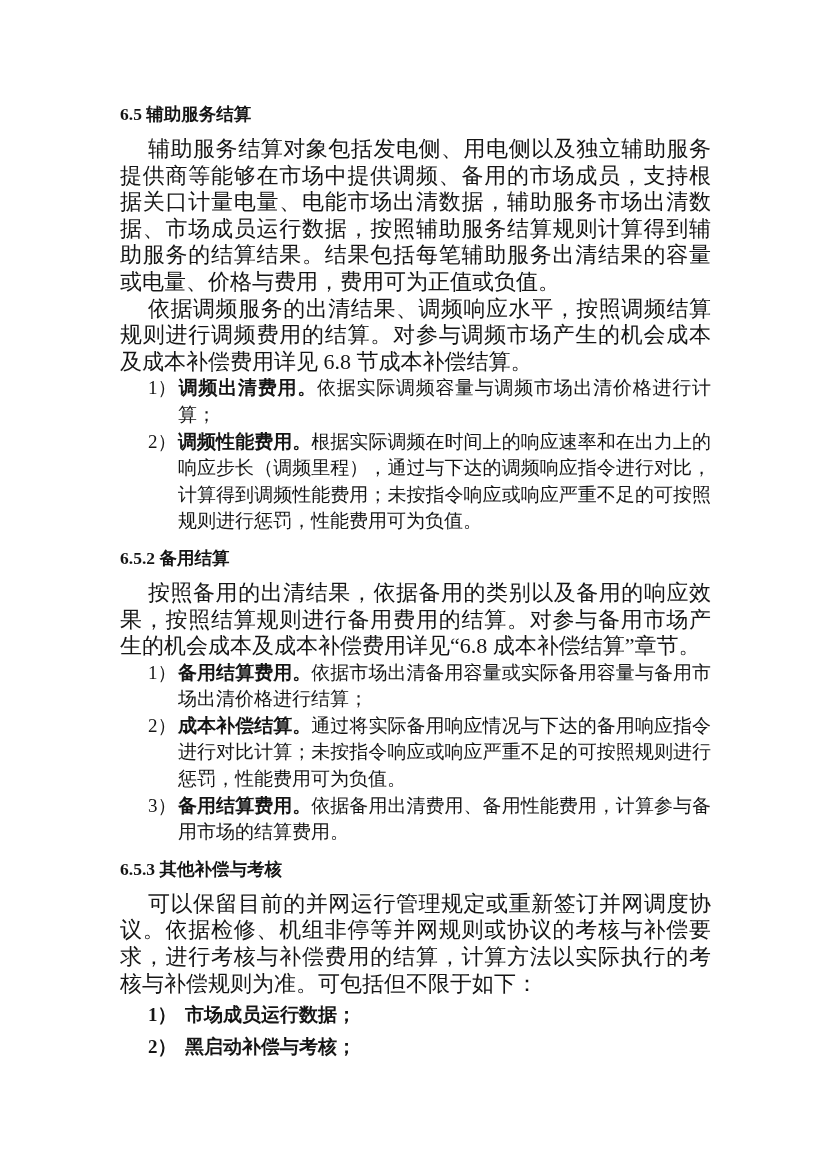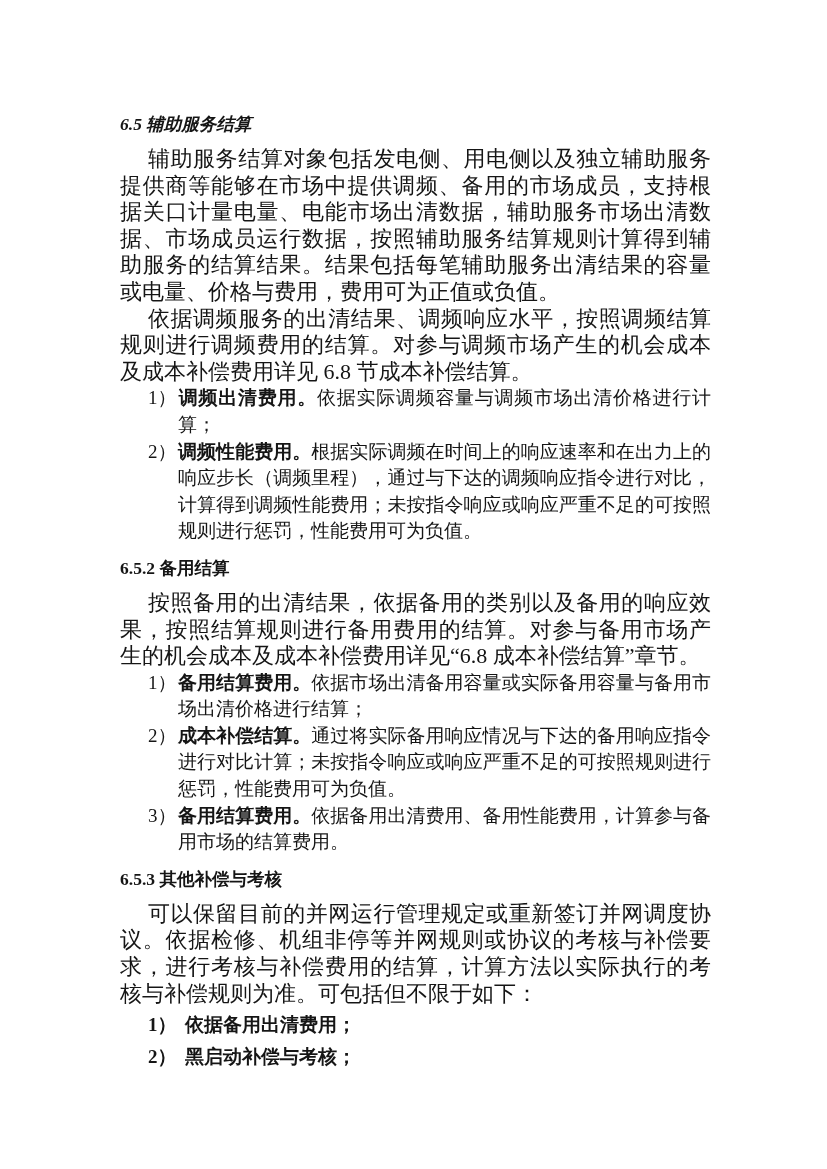--- a/index.html
+++ b/index.html
@@ -18,21 +18,21 @@
     left: 120px;
     top: 101px;
     width: 591px;
   }
   .heading {
     font-size: 17.5px;
     line-height: 23px;
     font-weight: bold;
     margin: 12px 0 10px 0;
   }
-  .heading.first { margin-top: 12px; font-style: italic; }
+  .heading.first { margin-top: 2px; }
   .para {
     font-size: 22px;
     line-height: 26.6px;
     text-align: justify;
     text-justify: inter-ideograph;
     text-indent: 28px;
   }
   .list-item {
     font-size: 19px;
     line-height: 26.6px;
@@ -79,18 +79,18 @@
       <h2 class="heading">6.5.2 备用结算</h2>
       <p class="para">按照备用的出清结果，依据备用的类别以及备用的响应效果，按照结算规则进行备用费用的结算。对参与备用市场产生的机会成本及成本补偿费用详见“6.8 成本补偿结算”章节。</p>
       <div class="list-item"><span class="num">1）</span><span class="label">备用结算费用。</span><span class="itext">依据市场出清备用容量或实际备用容量与备用市场出清价格进行结算；</span></div>
       <div class="list-item"><span class="num">2）</span><span class="label">成本补偿结算。</span><span class="itext">通过将实际备用响应情况与下达的备用响应指令进行对比计算；未按指令响应或响应严重不足的可按照规则进行惩罚，性能费用可为负值。</span></div>
       <div class="list-item"><span class="num">3）</span><span class="label">备用结算费用。</span><span class="itext">依据备用出清费用、备用性能费用，计算参与备用市场的结算费用。</span></div>
     </div>
 
     <div class="doc-section sec-653">
       <h2 class="heading">6.5.3 其他补偿与考核</h2>
       <p class="para">可以保留目前的并网运行管理规定或重新签订并网调度协议。依据检修、机组非停等并网规则或协议的考核与补偿要求，进行考核与补偿费用的结算，计算方法以实际执行的考核与补偿规则为准。可包括但不限于如下：</p>
-      <div class="list-item"><span class="num">1）</span><span class="label">依据备用出清费用；</span><span class="itext"></span></div>
+      <div class="list-item"><span class="num">1）</span><span class="label">市场成员运行数据；</span><span class="itext"></span></div>
       <div class="list-item"><span class="num">2）</span><span class="label">黑启动补偿与考核；</span><span class="itext"></span></div>
     </div>
 
   </div>
 </div>
 
 </body></html>

